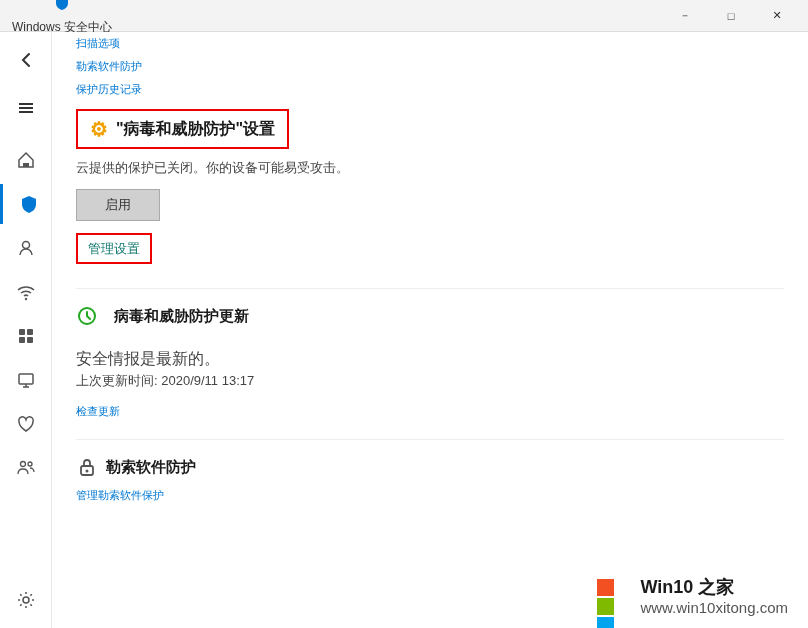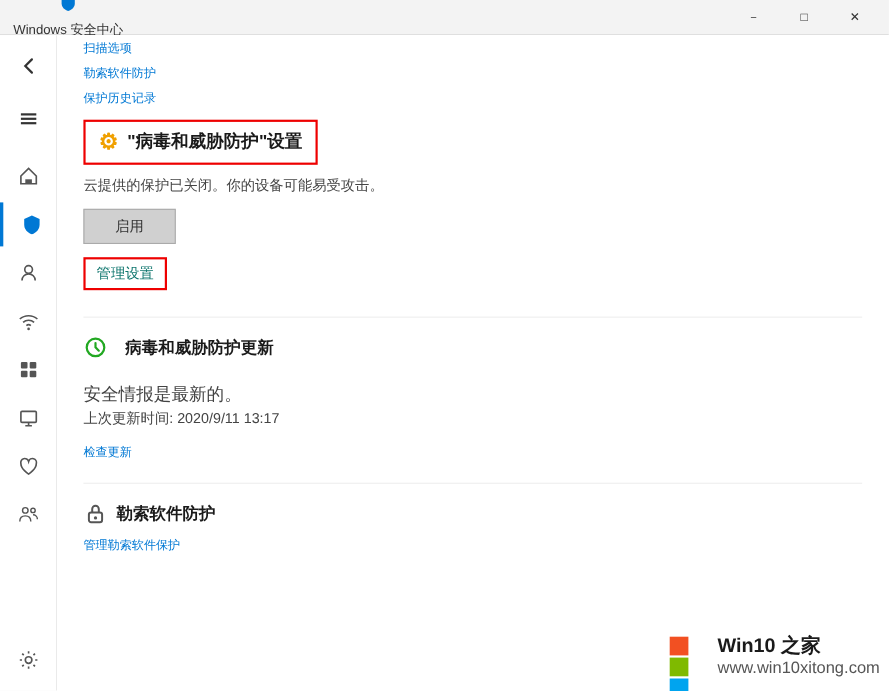--- a/index.html
+++ b/index.html
@@ -213,21 +213,21 @@
     .ransomware-text {
       font-size: 13px;
       color: #444;
       margin-bottom: 10px;
     }
 
     
     .watermark {
       position: absolute;
       bottom: 12px;
-      right: 8px;
+      right: 20px;
       display: flex;
       align-items: center;
       gap: 8px;
     }
     .watermark-logo {
       display: flex;
       flex-wrap: wrap;
       width: 36px;
       height: 36px;
     }

